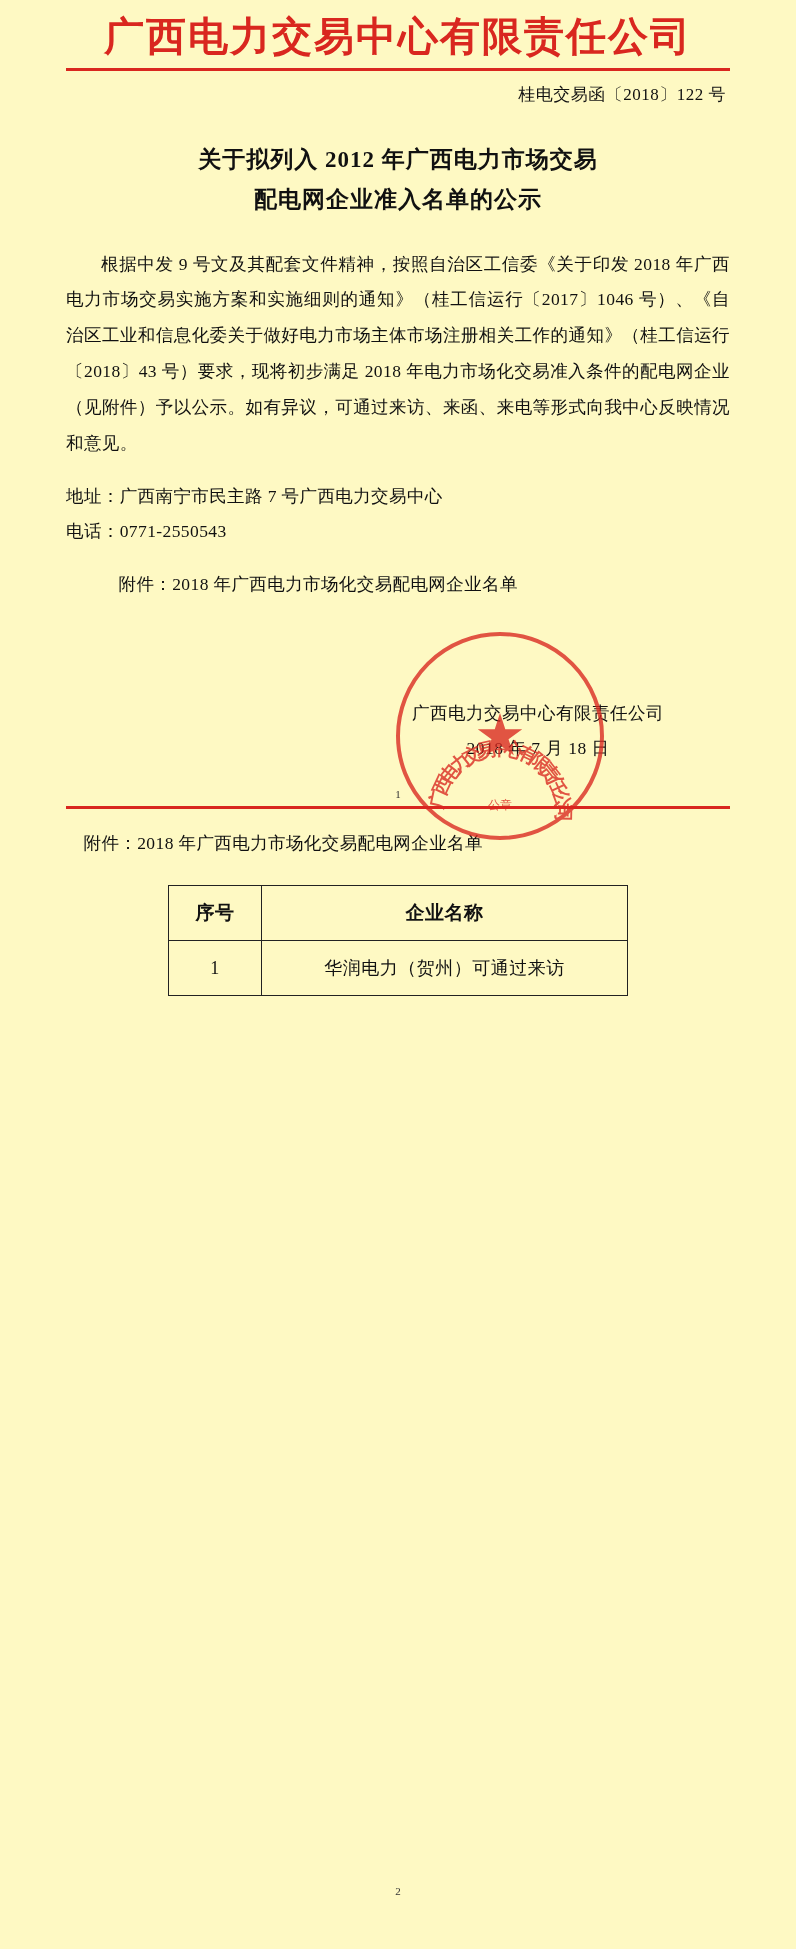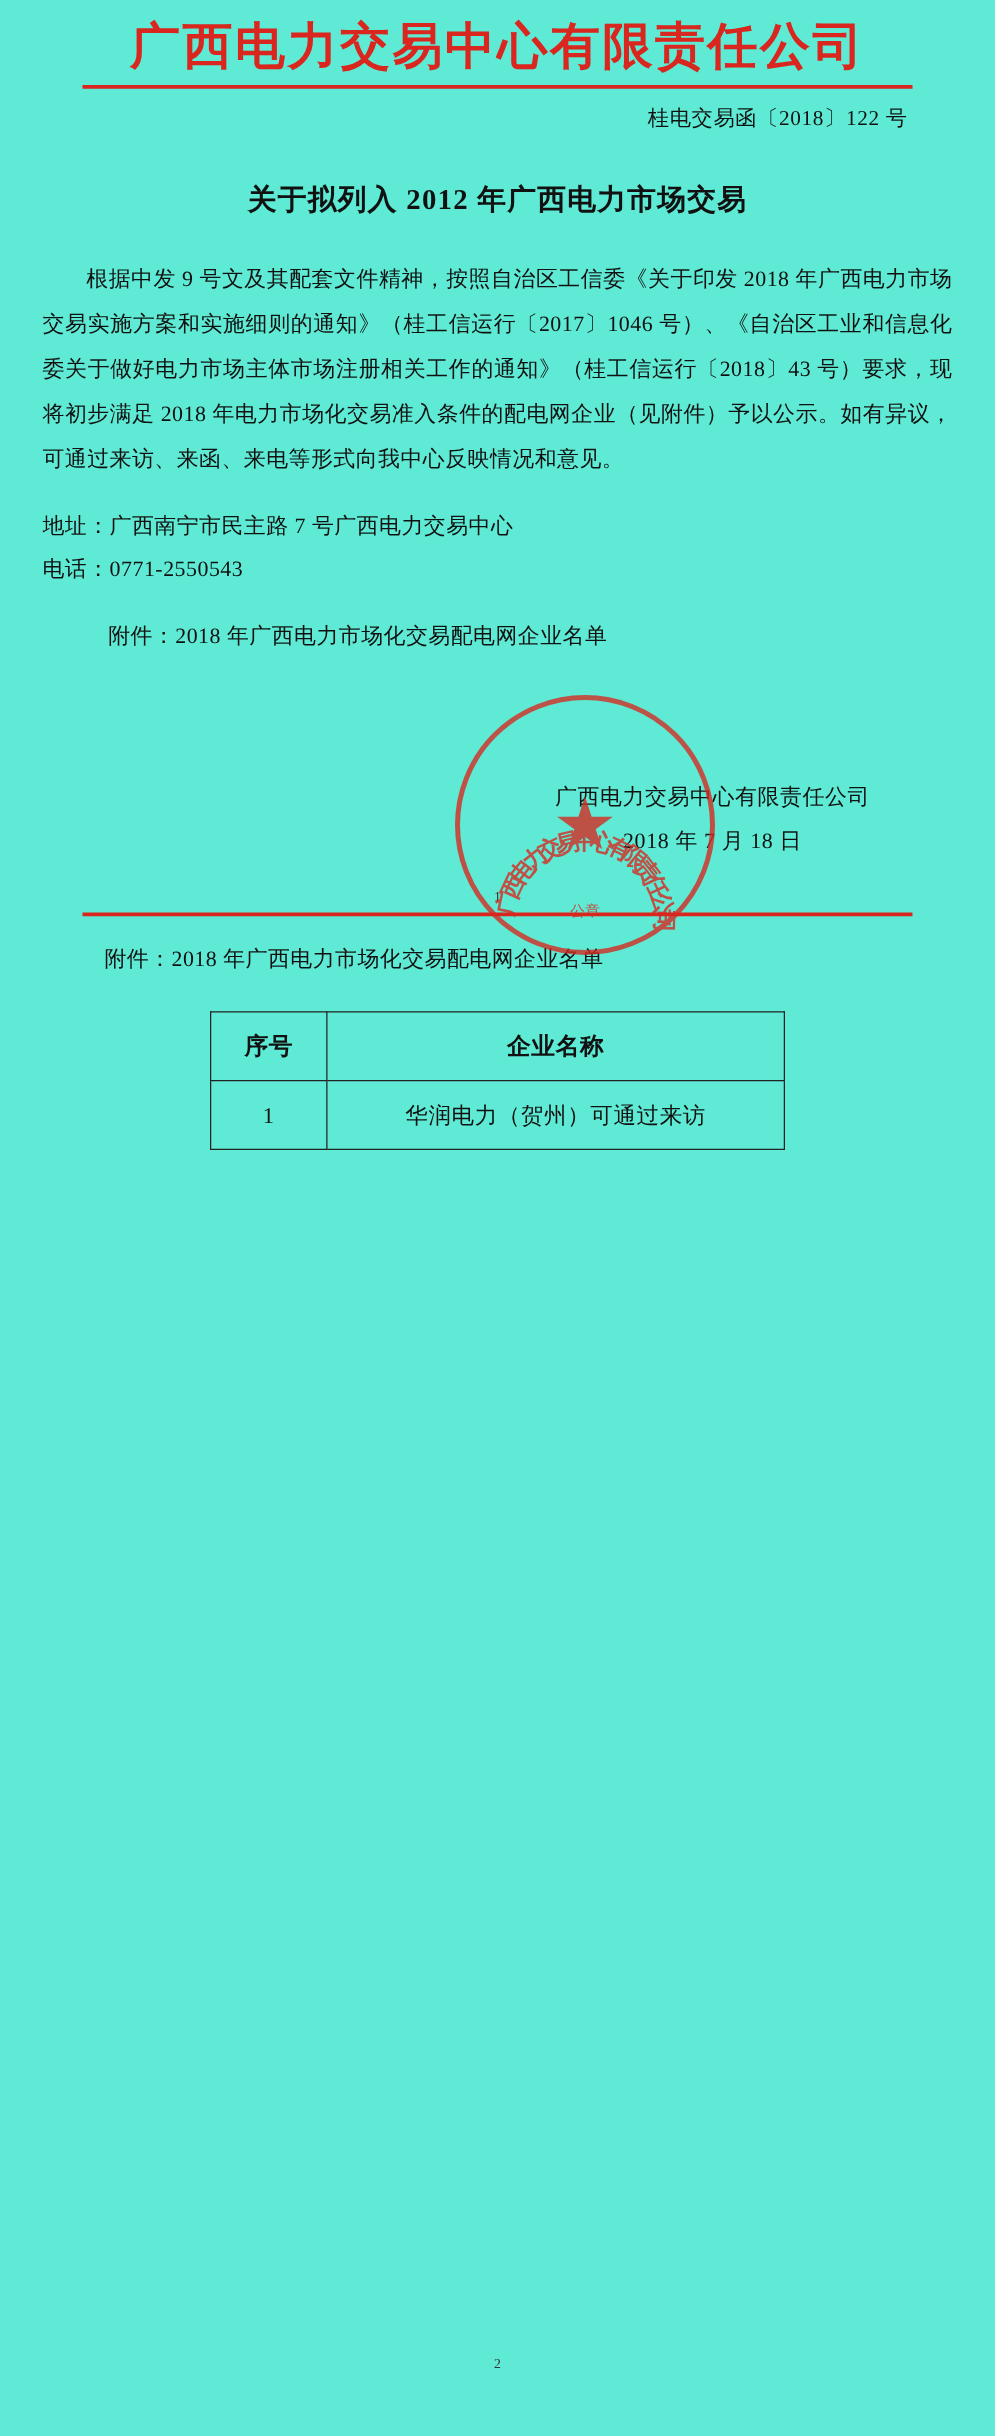--- a/index.html
+++ b/index.html
@@ -14,21 +14,21 @@
     color: #111111;
     position: relative;
   }
 
   .page {
     width: 796px;
     min-height: 1949px;
     position: relative;
     box-sizing: border-box;
     padding: 0;
-    background: #5eead4;
+    background: #fef9c3;
   }
 
   
   .letterhead {
     padding: 14px 66px 0 66px;
   }
   .org-title {
     color: #d9271f;
     font-weight: bold;
     font-size: 40px;
@@ -57,21 +57,21 @@
     font-weight: bold;
     font-size: 23px;
     line-height: 1.75;
     margin-top: 34px;
     letter-spacing: 1px;
   }
   .doc-title .line { display: block; }
 
   
   .body-wrap {
-    padding: 0 34px;
+    padding: 0 66px;
     margin-top: 26px;
   }
   .para {
     font-size: 17.5px;
     line-height: 2.05;
     text-align: justify;
     text-justify: inter-ideograph;
     text-indent: 2em;
     letter-spacing: 0.4px;
   }
@@ -253,20 +253,21 @@
 <div class="page">
 
   <div class="letterhead">
     <div class="org-title">广西电力交易中心有限责任公司</div>
     <div class="head-rule"></div>
     <div class="doc-number">桂电交易函〔2018〕122 号</div>
   </div>
 
   <div class="doc-title">
     <span class="line">关于拟列入 2012 年广西电力市场交易</span>
+    <span class="line">配电网企业准入名单的公示</span>
   </div>
 
   <div class="body-wrap">
     <p class="para">根据中发 9 号文及其配套文件精神，按照自治区工信委《关于印发 2018 年广西电力市场交易实施方案和实施细则的通知》（桂工信运行〔2017〕1046 号）、《自治区工业和信息化委关于做好电力市场主体市场注册相关工作的通知》（桂工信运行〔2018〕43 号）要求，现将初步满足 2018 年电力市场化交易准入条件的配电网企业（见附件）予以公示。如有异议，可通过来访、来函、来电等形式向我中心反映情况和意见。</p>
     <div class="meta-line">地址：广西南宁市民主路 7 号广西电力交易中心</div>
     <div class="meta-line">电话：0771-2550543</div>
     <div class="attach-line">附件：2018 年广西电力市场化交易配电网企业名单</div>
 
     <div class="sign-block">
       <div class="seal">

